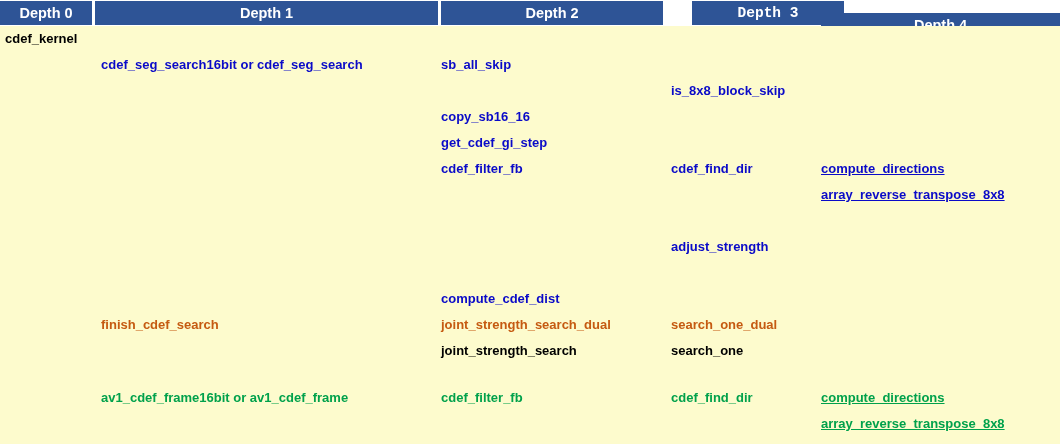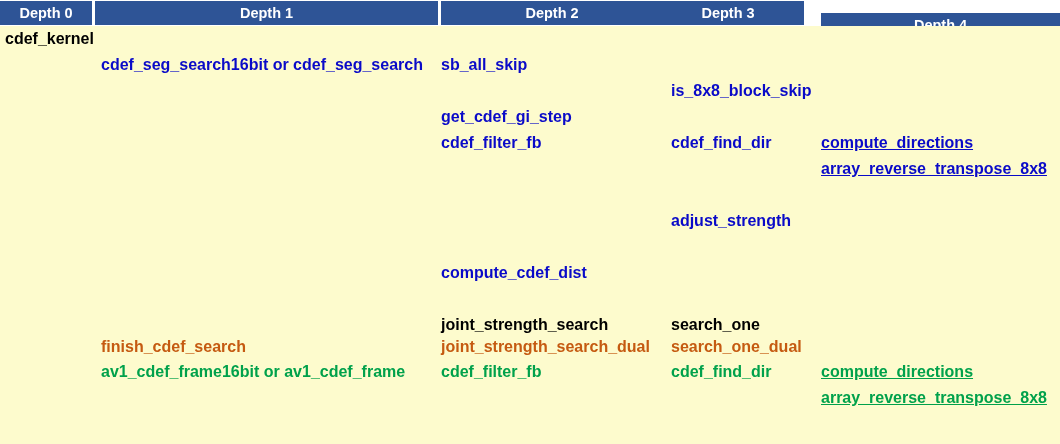--- a/index.html
+++ b/index.html
@@ -41,21 +41,21 @@
     font-weight: bold;
     line-height: 24px;
     text-align: center;
     box-sizing: border-box;
     overflow: hidden;
     white-space: nowrap;
   }
   .hc0 { left: 0px;   width: 92px;  }
   .hc1 { left: 95px;  width: 343px; }
   .hc2 { left: 441px; width: 222px; }
-  .hc3 { left: 652px; width: 152px; }
+  .hc3 { left: 692px; width: 152px; font-family: Liberation Mono, monospace; }
   .hc4 { left: 821px; width: 239px; margin-top: 12px; }
 
   
   .body-area {
     position: absolute;
     left: 0;
     top: 26px;
     width: 1060px;
     height: 418px;
     background: #fdfbcd;
@@ -64,34 +64,34 @@
   .row {
     position: relative;
     height: 26px;
     width: 1060px;
   }
   .cell {
     position: absolute;
     top: 0;
     height: 26px;
     line-height: 26px;
-    font-size: 16px;
+    font-size: 13px;
     font-weight: bold;
     white-space: nowrap;
     overflow: visible;
   }
   .c0 { left: 5px;   }
   .c1 { left: 101px; }
   .c2 { left: 441px; }
   .c3 { left: 671px; }
   .c4 { left: 821px; text-decoration: underline; }
 
   .t-black  { color: #000000; }
   .t-blue   { color: #0a0ac8; text-align: right; }
-  .t-orange { color: #c55a11; margin-top: 48px; }
+  .t-orange { color: #c55a11; }
   .t-green  { color: #00a14b; margin-top: 21px; }
 </style>
 </head>
 <body>
 
 <div id="call-tree-table">
 
   <div class="header-row">
     <div class="header-cell hc0">Depth 0</div>
     <div class="header-cell hc1">Depth 1</div>
@@ -103,20 +103,23 @@
   <div class="body-area" id="body-area">
       <div class="row">
         <div class="cell c0 t-black">cdef_kernel</div>
       </div>
       <div class="row">
         <div class="cell c1 t-blue">cdef_seg_search16bit or cdef_seg_search</div>
         <div class="cell c2 t-blue">sb_all_skip</div>
       </div>
       <div class="row">
         <div class="cell c3 t-blue">is_8x8_block_skip</div>
+      </div>
+      <div class="row">
+        <div class="cell c2 t-blue">copy_sb16_16</div>
       </div>
       <div class="row">
         <div class="cell c2 t-blue">get_cdef_gi_step</div>
       </div>
       <div class="row">
         <div class="cell c2 t-blue">cdef_filter_fb</div>
         <div class="cell c3 t-blue">cdef_find_dir</div>
         <div class="cell c4 t-blue">compute_directions</div>
       </div>
       <div class="row">

